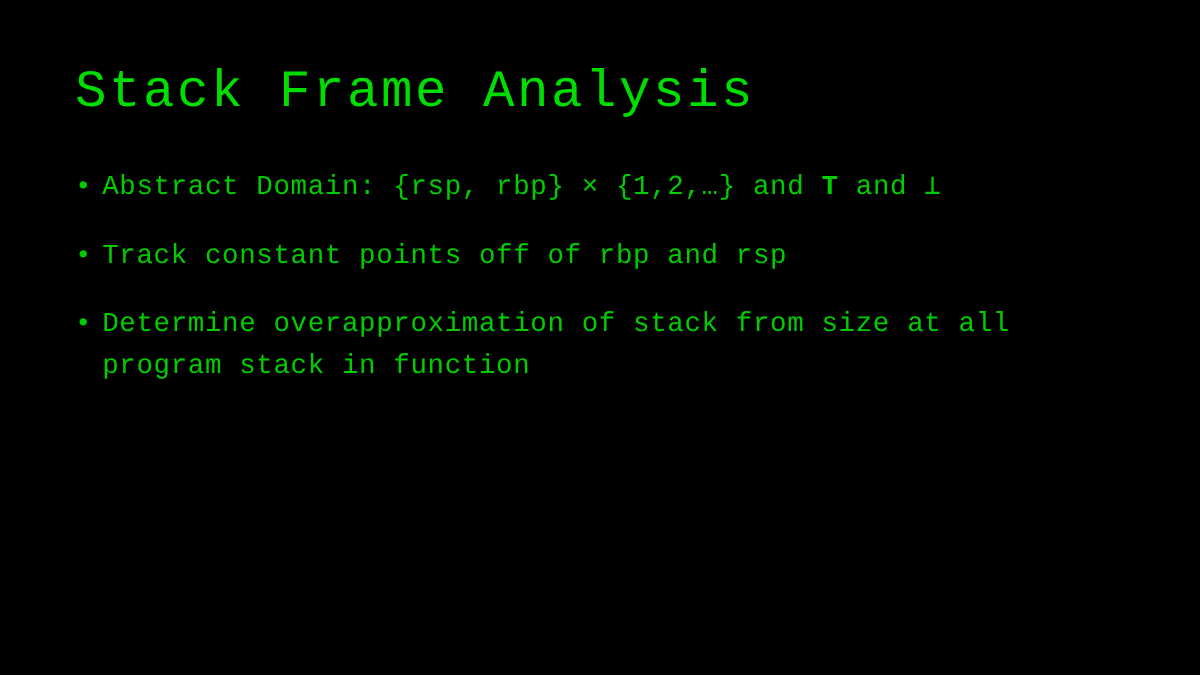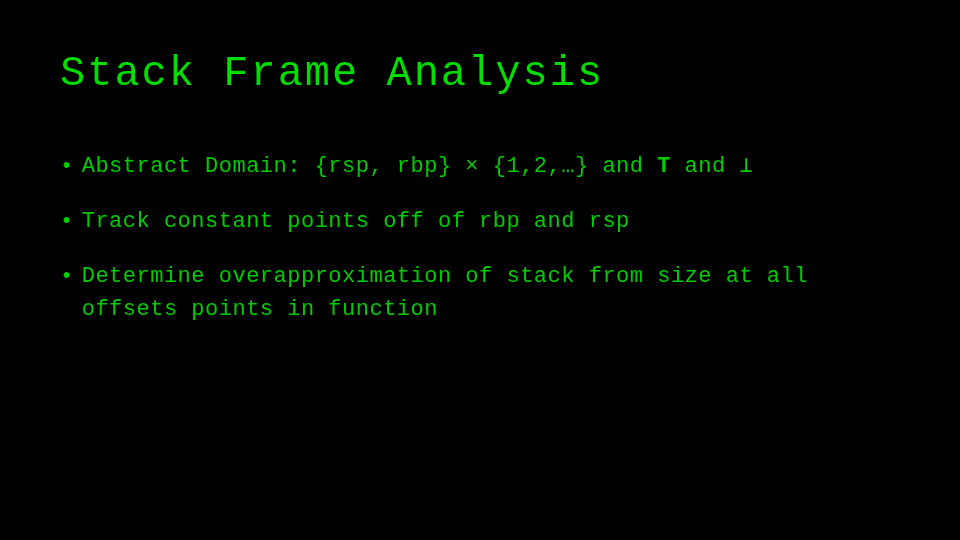--- a/index.html
+++ b/index.html
@@ -24,21 +24,21 @@
       background-color: #000000;
       padding: 50px 60px;
       font-family: 'Courier New', Courier, monospace;
       color: #00cc00;
     }
 
     .title {
       font-size: 42px;
       font-weight: normal;
       color: #00dd00;
-      margin-bottom: 52px;
+      margin-bottom: 35px;
       letter-spacing: 2px;
     }
 
     .bullet-list {
       list-style: none;
       padding: 0;
     }
 
     .bullet-item {
       display: flex;
@@ -74,17 +74,17 @@
       <span class="bullet-text">Abstract Domain: {rsp, rbp} × {1,2,…} and <strong>T</strong> and ⊥</span>
     </li>
 
     <li class="bullet-item">
       <span class="bullet-dot">•</span>
       <span class="bullet-text">Track constant points off of rbp and rsp</span>
     </li>
 
     <li class="bullet-item">
       <span class="bullet-dot">•</span>
-      <span class="bullet-text">Determine overapproximation of stack from size at all offsets points in function</span>
+      <span class="bullet-text">Determine overapproximation of stack from size at all program stack in function</span>
     </li>
 
   </ul>
 </div>
 
 </body></html>

